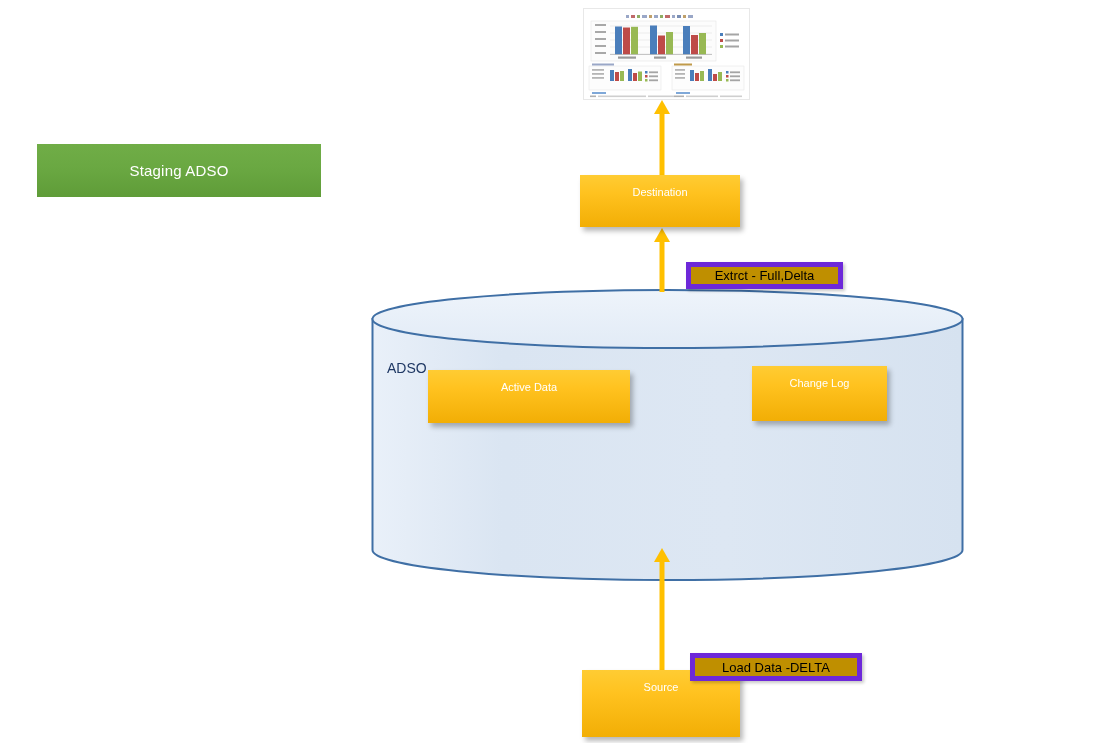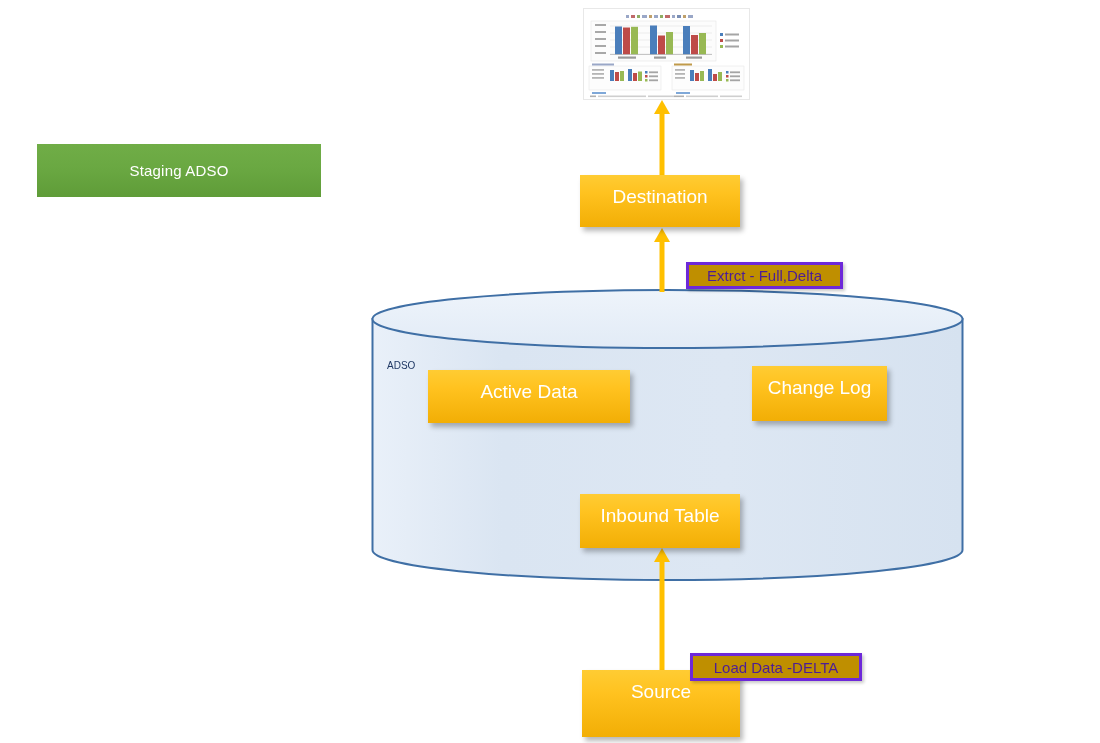--- a/index.html
+++ b/index.html
@@ -37,37 +37,37 @@
   }
 
   
   .gold-box {
     background: linear-gradient(180deg, #ffcc33 0%, #ffc21f 35%, #f2ae05 100%);
     box-shadow: 3px 4px 5px rgba(0,0,0,.28);
     display: flex;
     align-items: flex-start;
     justify-content: center;
     color: #ffffff;
-    font-size: 19px;
+    font-size: 11px;
     padding-top: 11px;
     box-sizing: border-box;
   }
 
   #destination-box { left: 580px; top: 175px;  width: 160px; height: 52px; }
   #active-data-box  { left: 428px; top: 370px;  width: 202px; height: 53px; }
   #change-log-box   { left: 752px; top: 366px;  width: 135px; height: 55px; }
   #inbound-box      { left: 580px; top: 494px;  width: 160px; height: 54px; }
   #source-box       { left: 582px; top: 670px;  width: 158px; height: 67px; }
 
   
   .annot-label {
     background: #bf8f00;
-    border: 3px solid #6d28d9;
-    color: #4c1d95;
-    font-size: 15px;
+    border: 5px solid #6d28d9;
+    color: #000000;
+    font-size: 13px;
     display: flex;
     align-items: center;
     justify-content: center;
     box-sizing: border-box;
     box-shadow: 2px 2px 3px rgba(0,0,0,.22);
   }
   #extract-label   { left: 686px; top: 262px; width: 157px; height: 27px; }
   #load-data-label { left: 690px; top: 653px; width: 172px; height: 28px; }
 
   
@@ -77,21 +77,21 @@
     width: 593px;
     height: 293px;
   }
   #cylinder svg { display: block; width: 100%; height: 100%; }
 
   
   #adso-label {
     left: 387px;
     top: 360px;
     color: #1f3864;
-    font-size: 10px;
+    font-size: 14px;
   }
 
   
   .arrow svg { display: block; }
   #arrow-to-chart      { left: 652px; top: 100px; }
   #arrow-to-dest       { left: 652px; top: 228px; }
   #arrow-to-inbound    { left: 652px; top: 548px; }
 
   
   #dashboard-thumb {
@@ -286,23 +286,20 @@
   </div>
 
   <div class="abs gold-box" id="active-data-box">
     <span>Active Data</span>
   </div>
 
   <div class="abs gold-box" id="change-log-box">
     <span>Change Log</span>
   </div>
 
-  <div class="abs gold-box" id="inbound-box">
-    <span>Inbound Table</span>
-  </div>
 
   <div class="abs gold-box" id="source-box">
     <span>Source</span>
   </div>
 
   <div class="abs annot-label" id="extract-label">
     <span>Extrct - Full,Delta</span>
   </div>
 
   <div class="abs annot-label" id="load-data-label">

